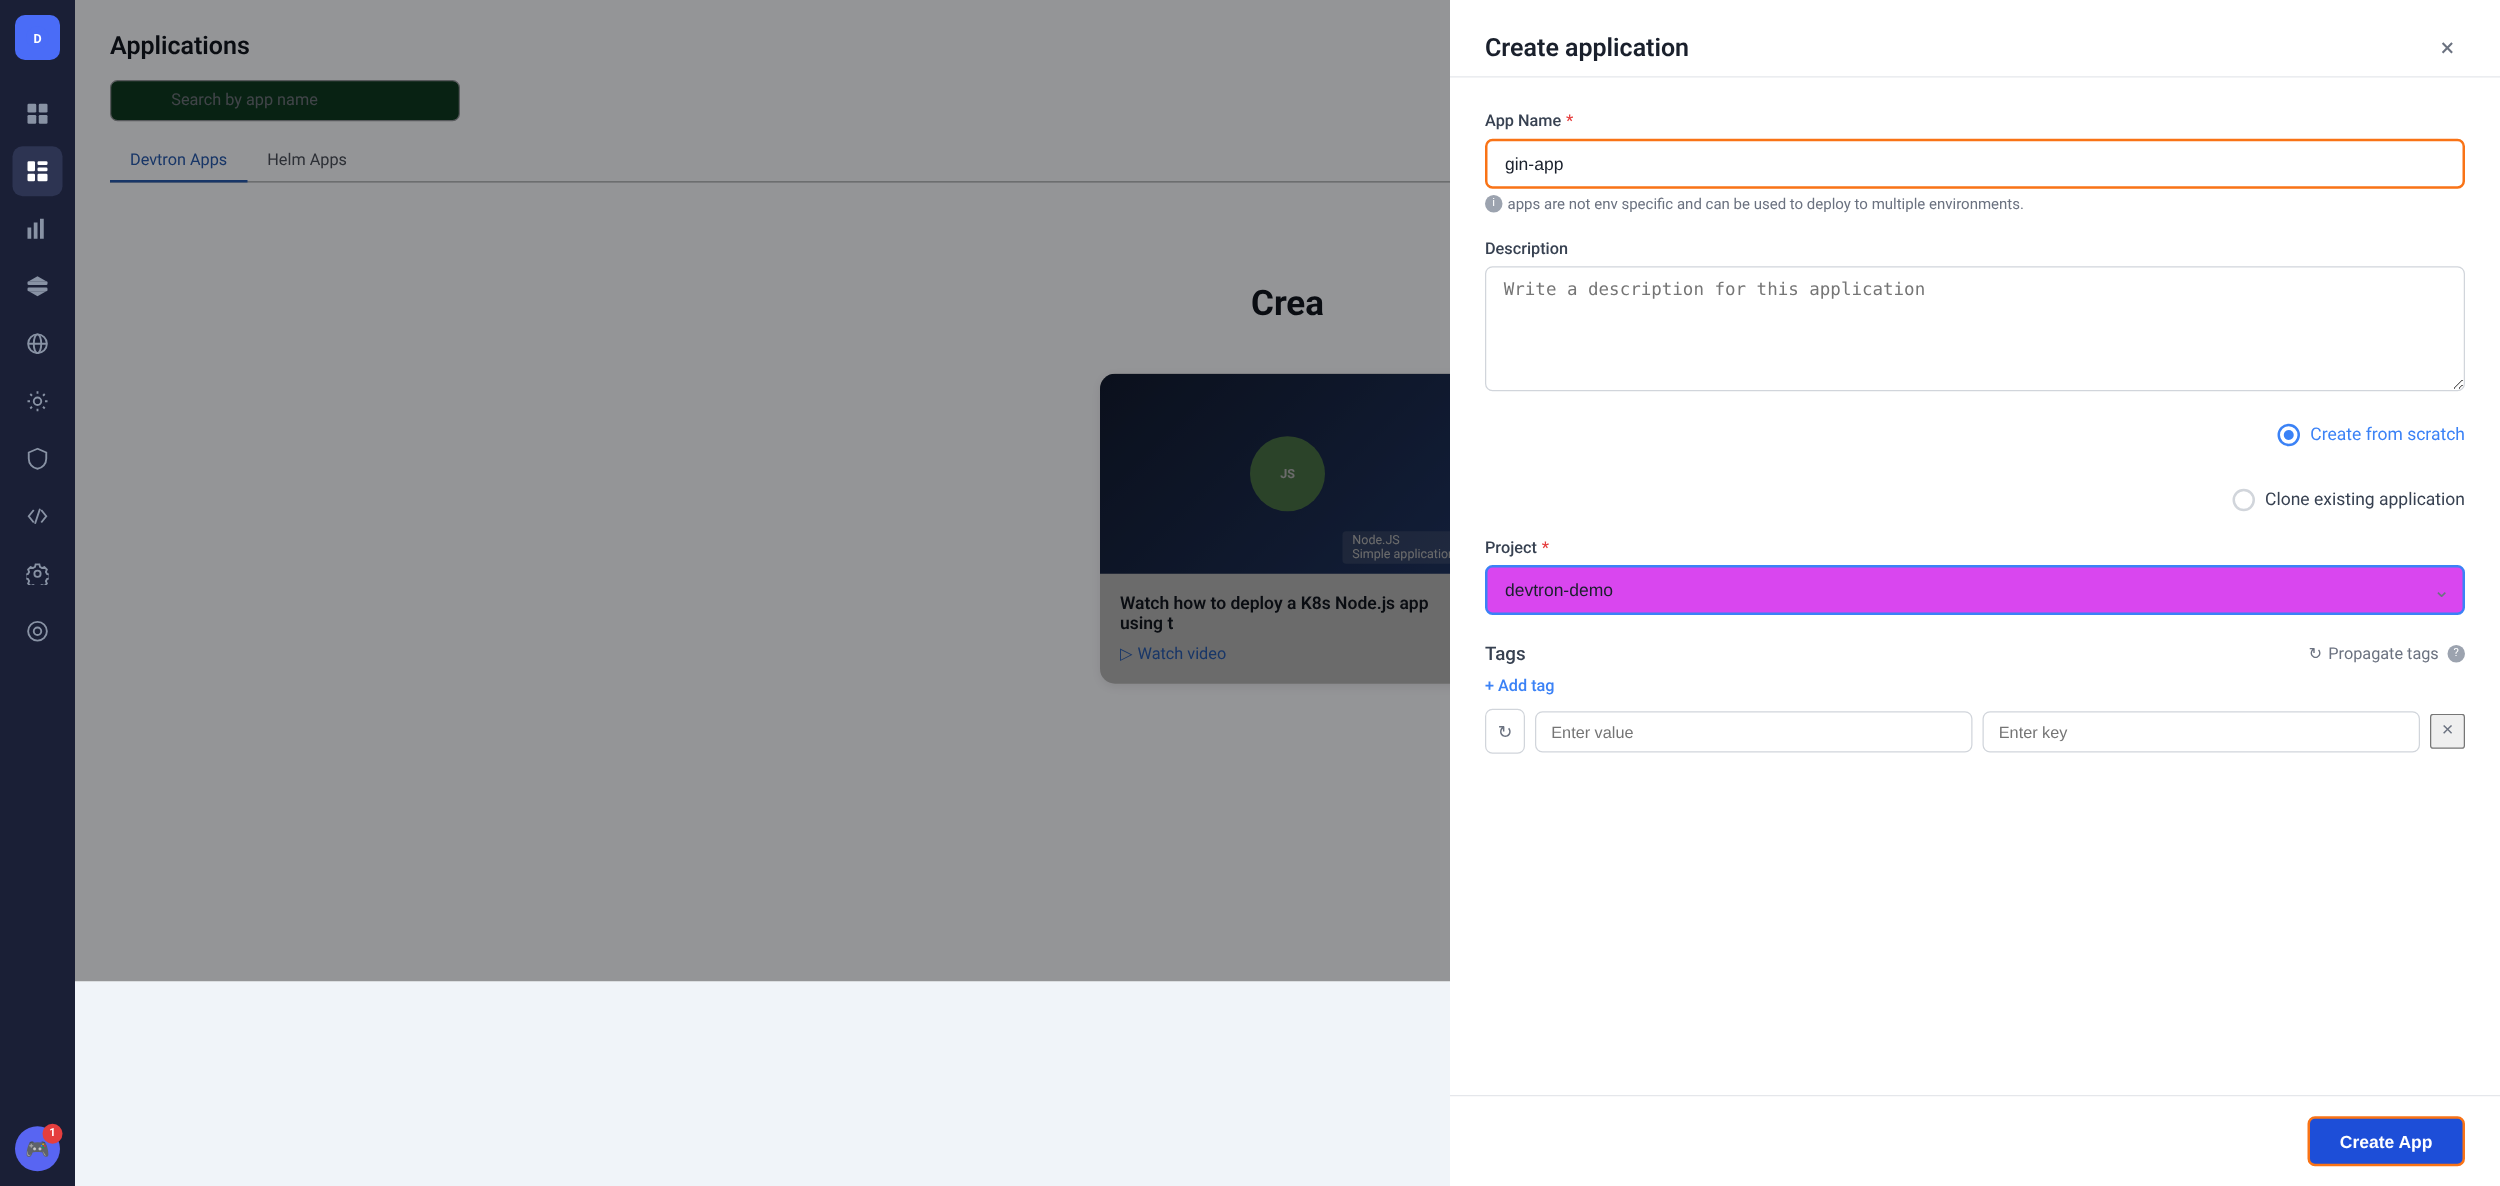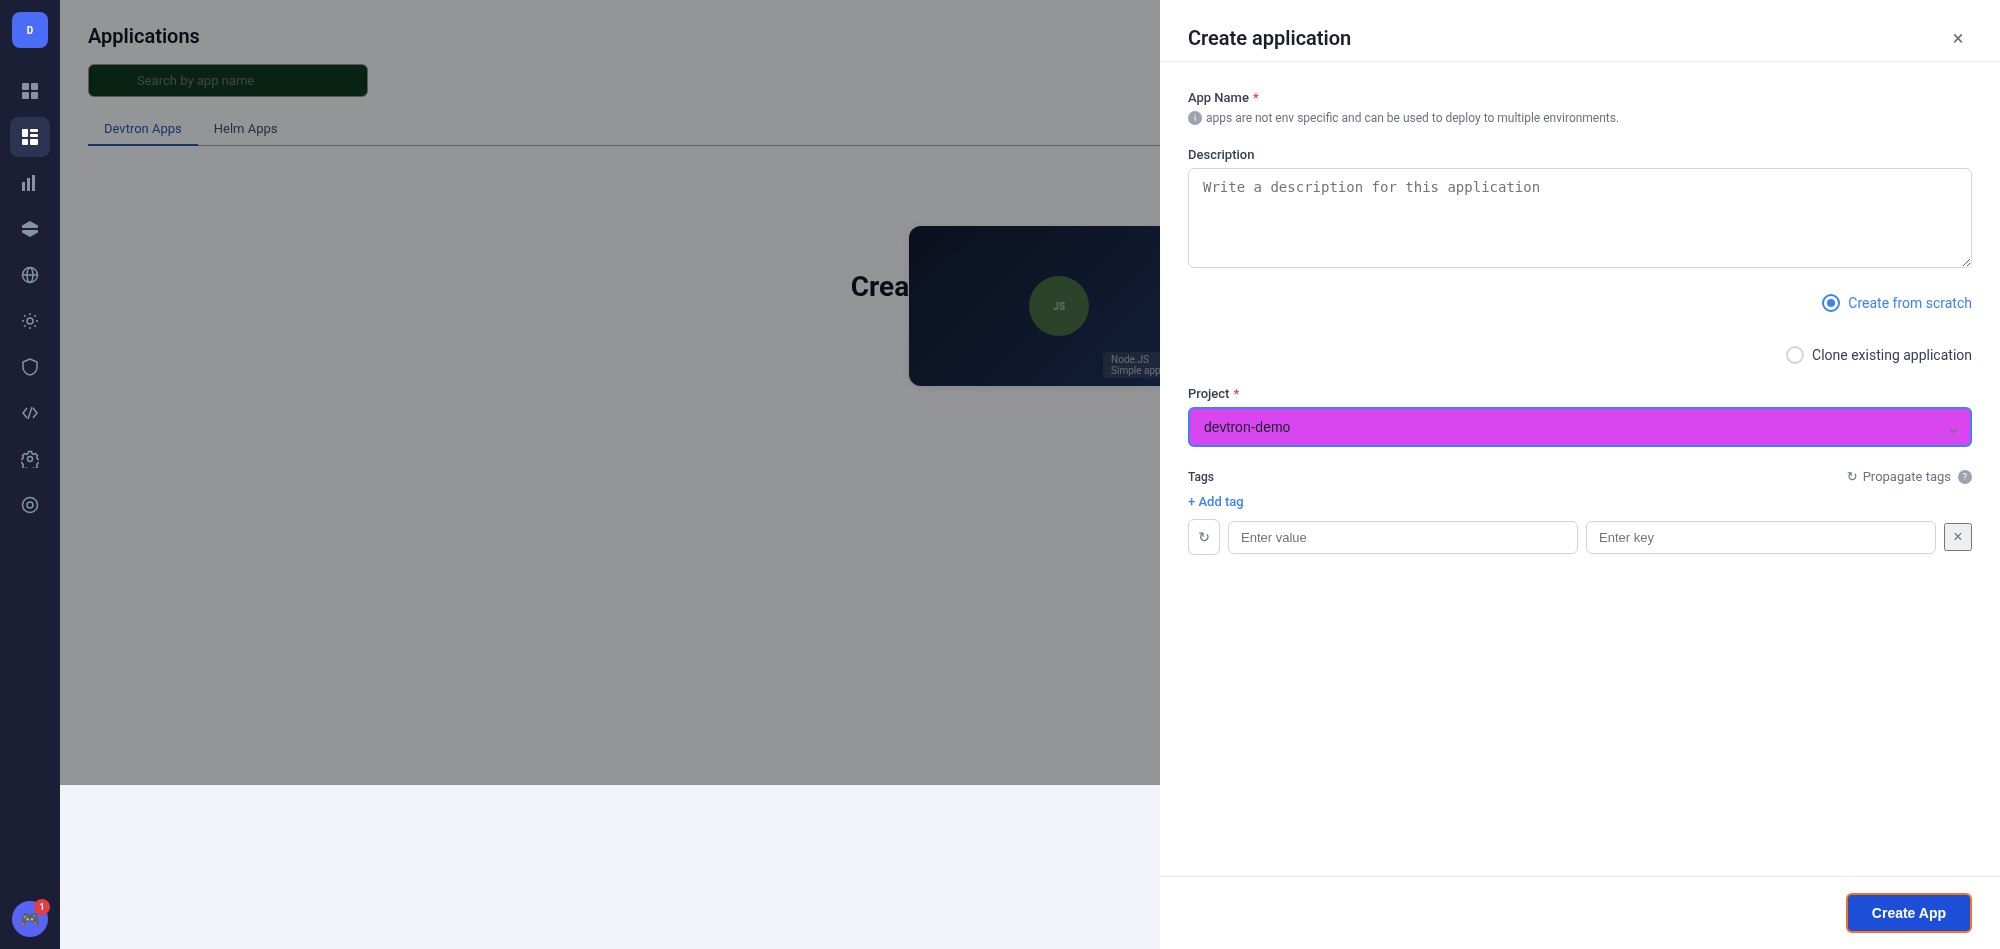--- a/index.html
+++ b/index.html
@@ -106,21 +106,21 @@
       font-size: 13px;
       cursor: pointer;
       color: #6b7280;
     }
     .bg-tab.active {
       color: #3b82f6;
       border-bottom: 2px solid #3b82f6;
       margin-bottom: -1px;
     }
     .bg-center-content {
-      display: flex; flex-direction: row; align-items: center; justify-content: center;
+      display: flex; flex-direction: column; align-items: center; justify-content: center;
       margin-top: 80px;
     }
     .bg-card {
       background: #fff;
       border-radius: 12px;
       padding: 0;
       width: 300px;
       overflow: hidden;
       box-shadow: 0 2px 8px rgba(0,0,0,0.08);
     }
@@ -299,21 +299,21 @@
     }
 
     
     .tags-header {
       display: flex;
       align-items: center;
       justify-content: space-between;
       margin-bottom: 10px;
     }
     .tags-label {
-      font-size: 12px;
+      font-size: 15px;
       font-weight: 500;
       color: #374151;
     }
     .propagate-tags {
       display: flex; align-items: center; gap: 5px;
       font-size: 13px; color: #6b7280; cursor: pointer;
     }
     .add-tag-btn {
       display: flex; align-items: center; gap: 5px;
       color: #3b82f6; font-size: 13px; font-weight: 500;
@@ -472,20 +472,27 @@
     </div>
     <div class="bg-center-content">
       <div class="center-title">Crea</div>
       <div class="bg-card">
         <div class="bg-card-img">
           <div class="node-js-logo">
             <span style="font-size:10px">JS</span>
           </div>
           <div style="position:absolute;bottom:8px;right:8px;background:rgba(255,255,255,0.15);color:white;font-size:10px;padding:2px 8px;border-radius:3px;margin-top:29px;">Node.JS<br>Simple application</div>
         </div>
+        <div class="bg-card-body">
+          <div class="bg-card-title">Watch how to deploy a K8s Node.js app using t</div>
+          <div class="bg-card-link">
+            <span>▷</span>
+            <span>Watch video</span>
+          </div>
+        </div>
       </div>
     </div>
   </div>
 
   <div class="modal-overlay">
     <div class="modal-panel">
 
       <div class="modal-header">
         <h2 class="modal-title">Create application</h2>
         <div class="modal-close">
@@ -493,20 +500,21 @@
         </div>
       </div>
 
       <div class="modal-body">
 
         <div class="form-group">
           <div class="form-label">
             <span>App Name</span>
             <span class="required-star">*</span>
           </div>
+          <input class="form-input" type="text" value="gin-app" style="">
           <div class="form-hint">
             <div class="hint-icon">i</div>
             <span>apps are not env specific and can be used to deploy to multiple environments.</span>
           </div>
         </div>
 
         <div class="form-group">
           <div class="form-label">
             <span>Description</span>
           </div>

